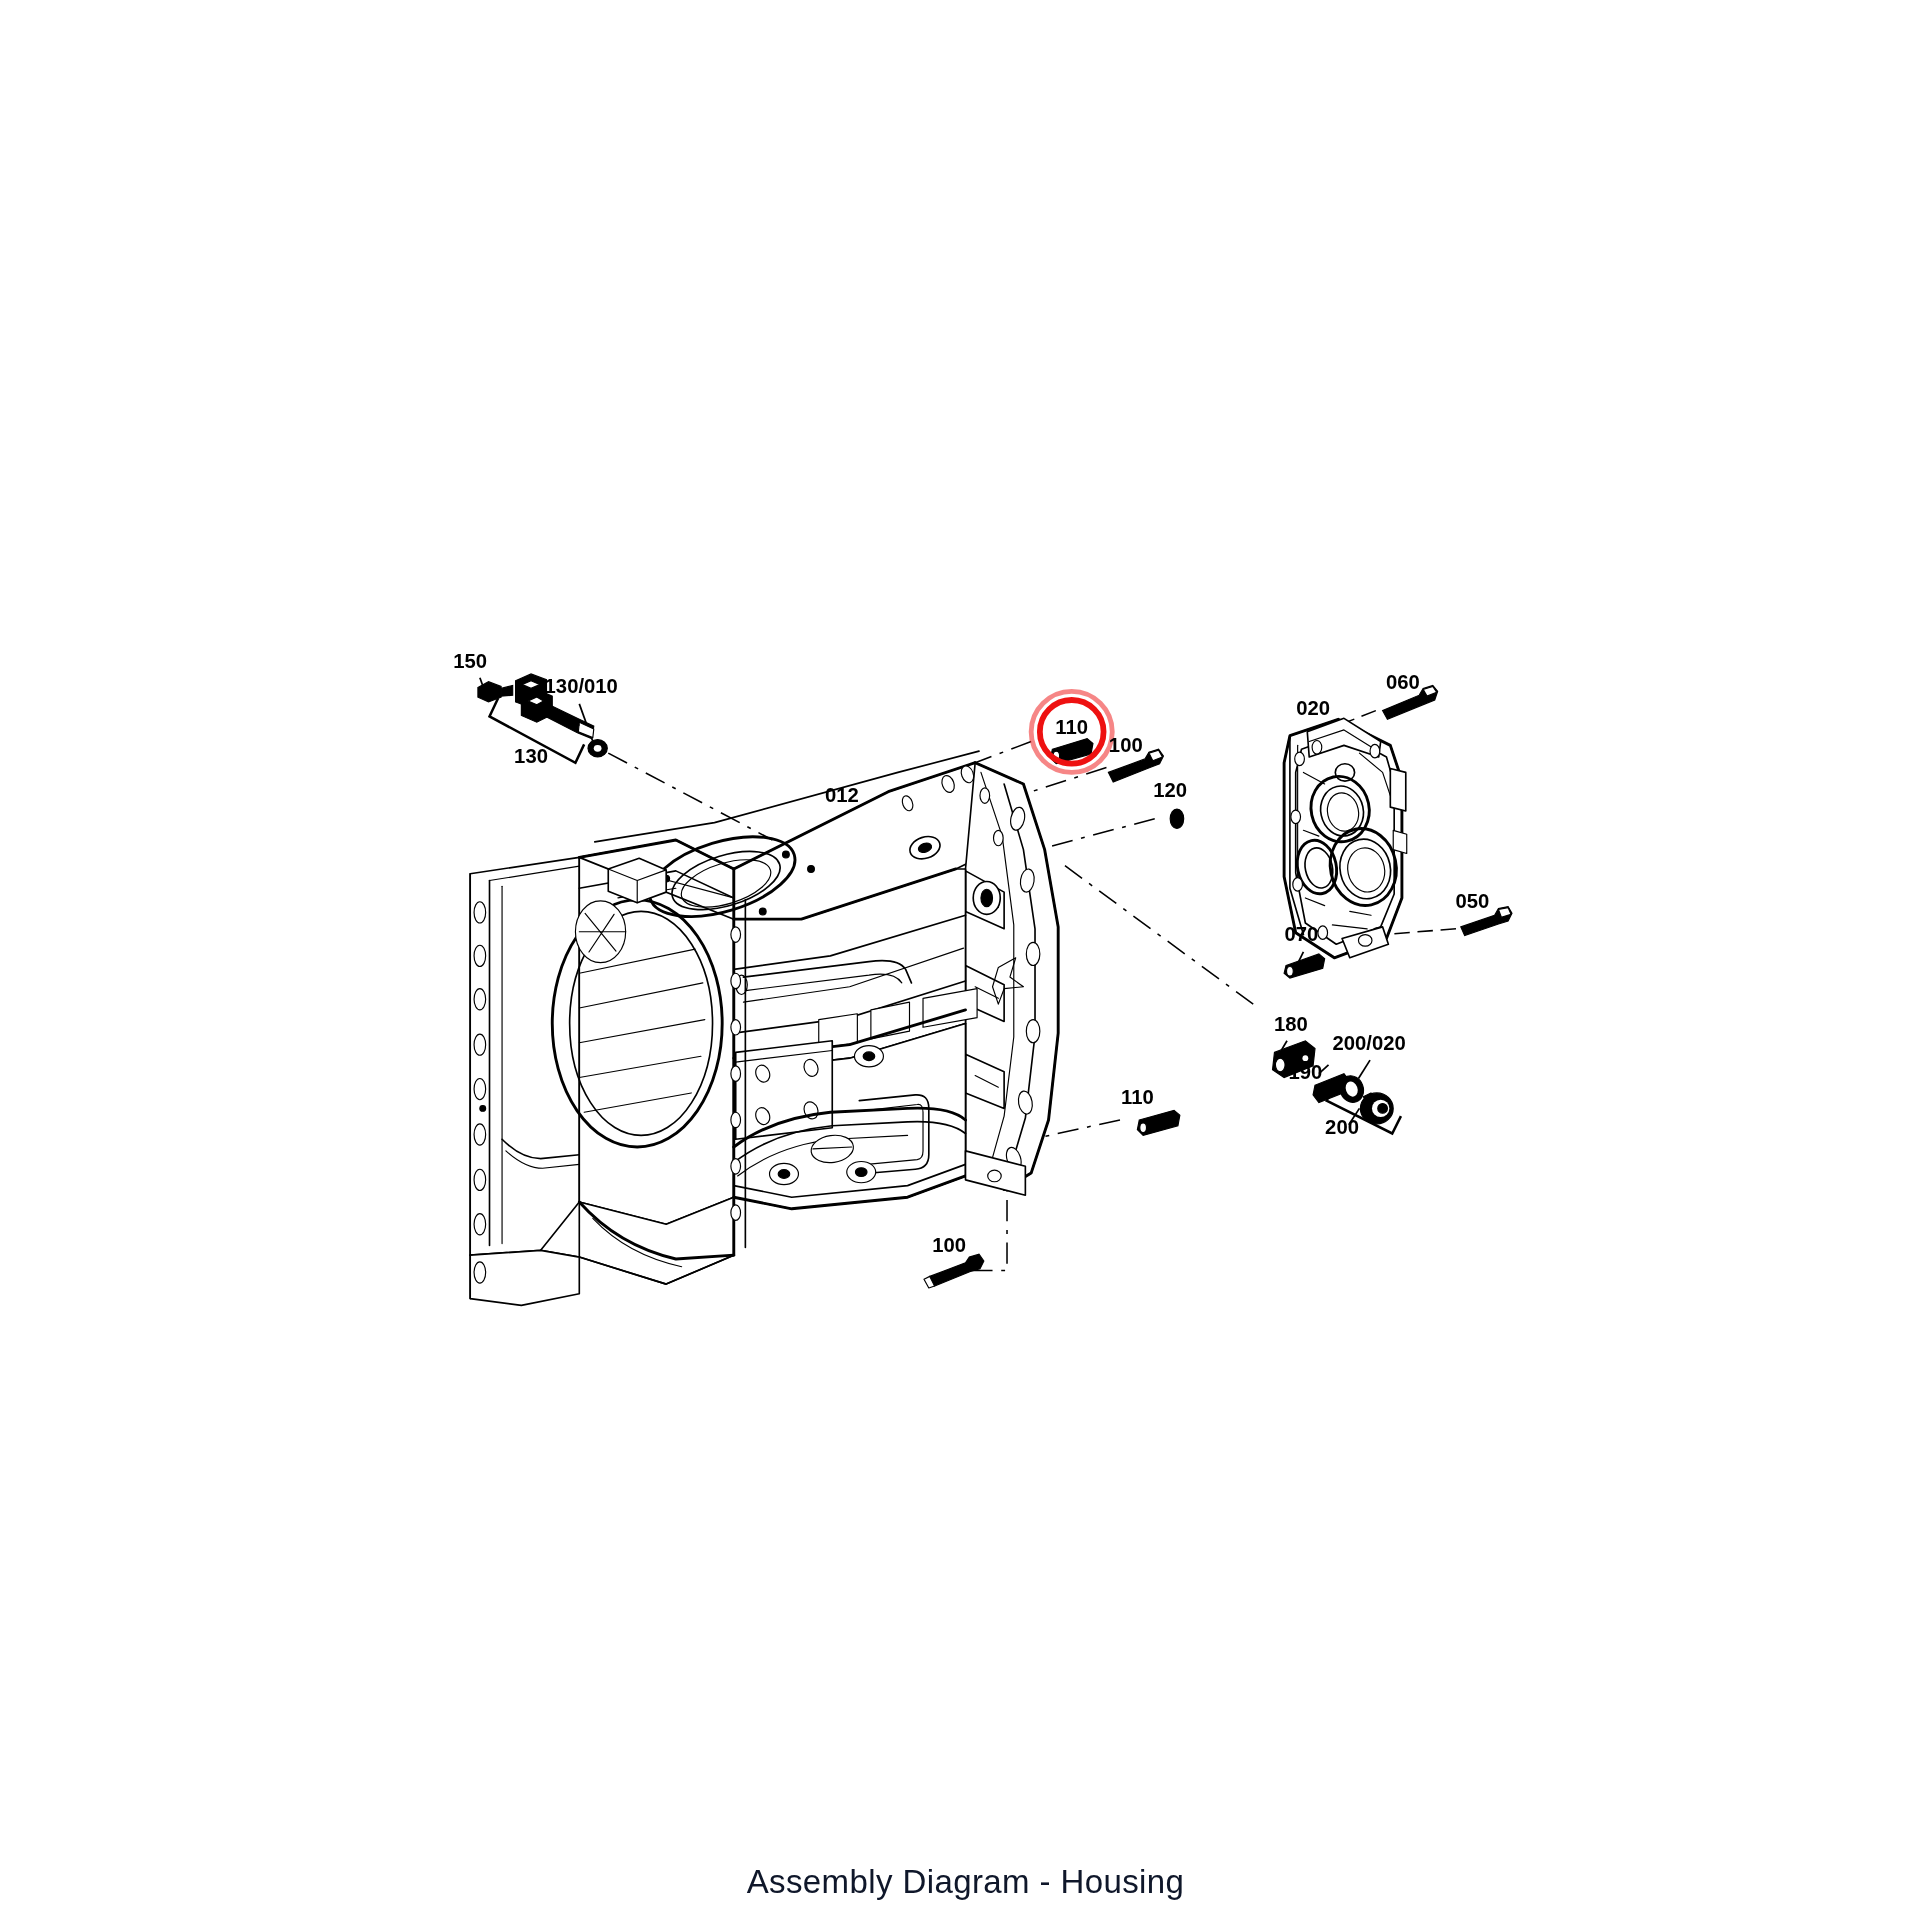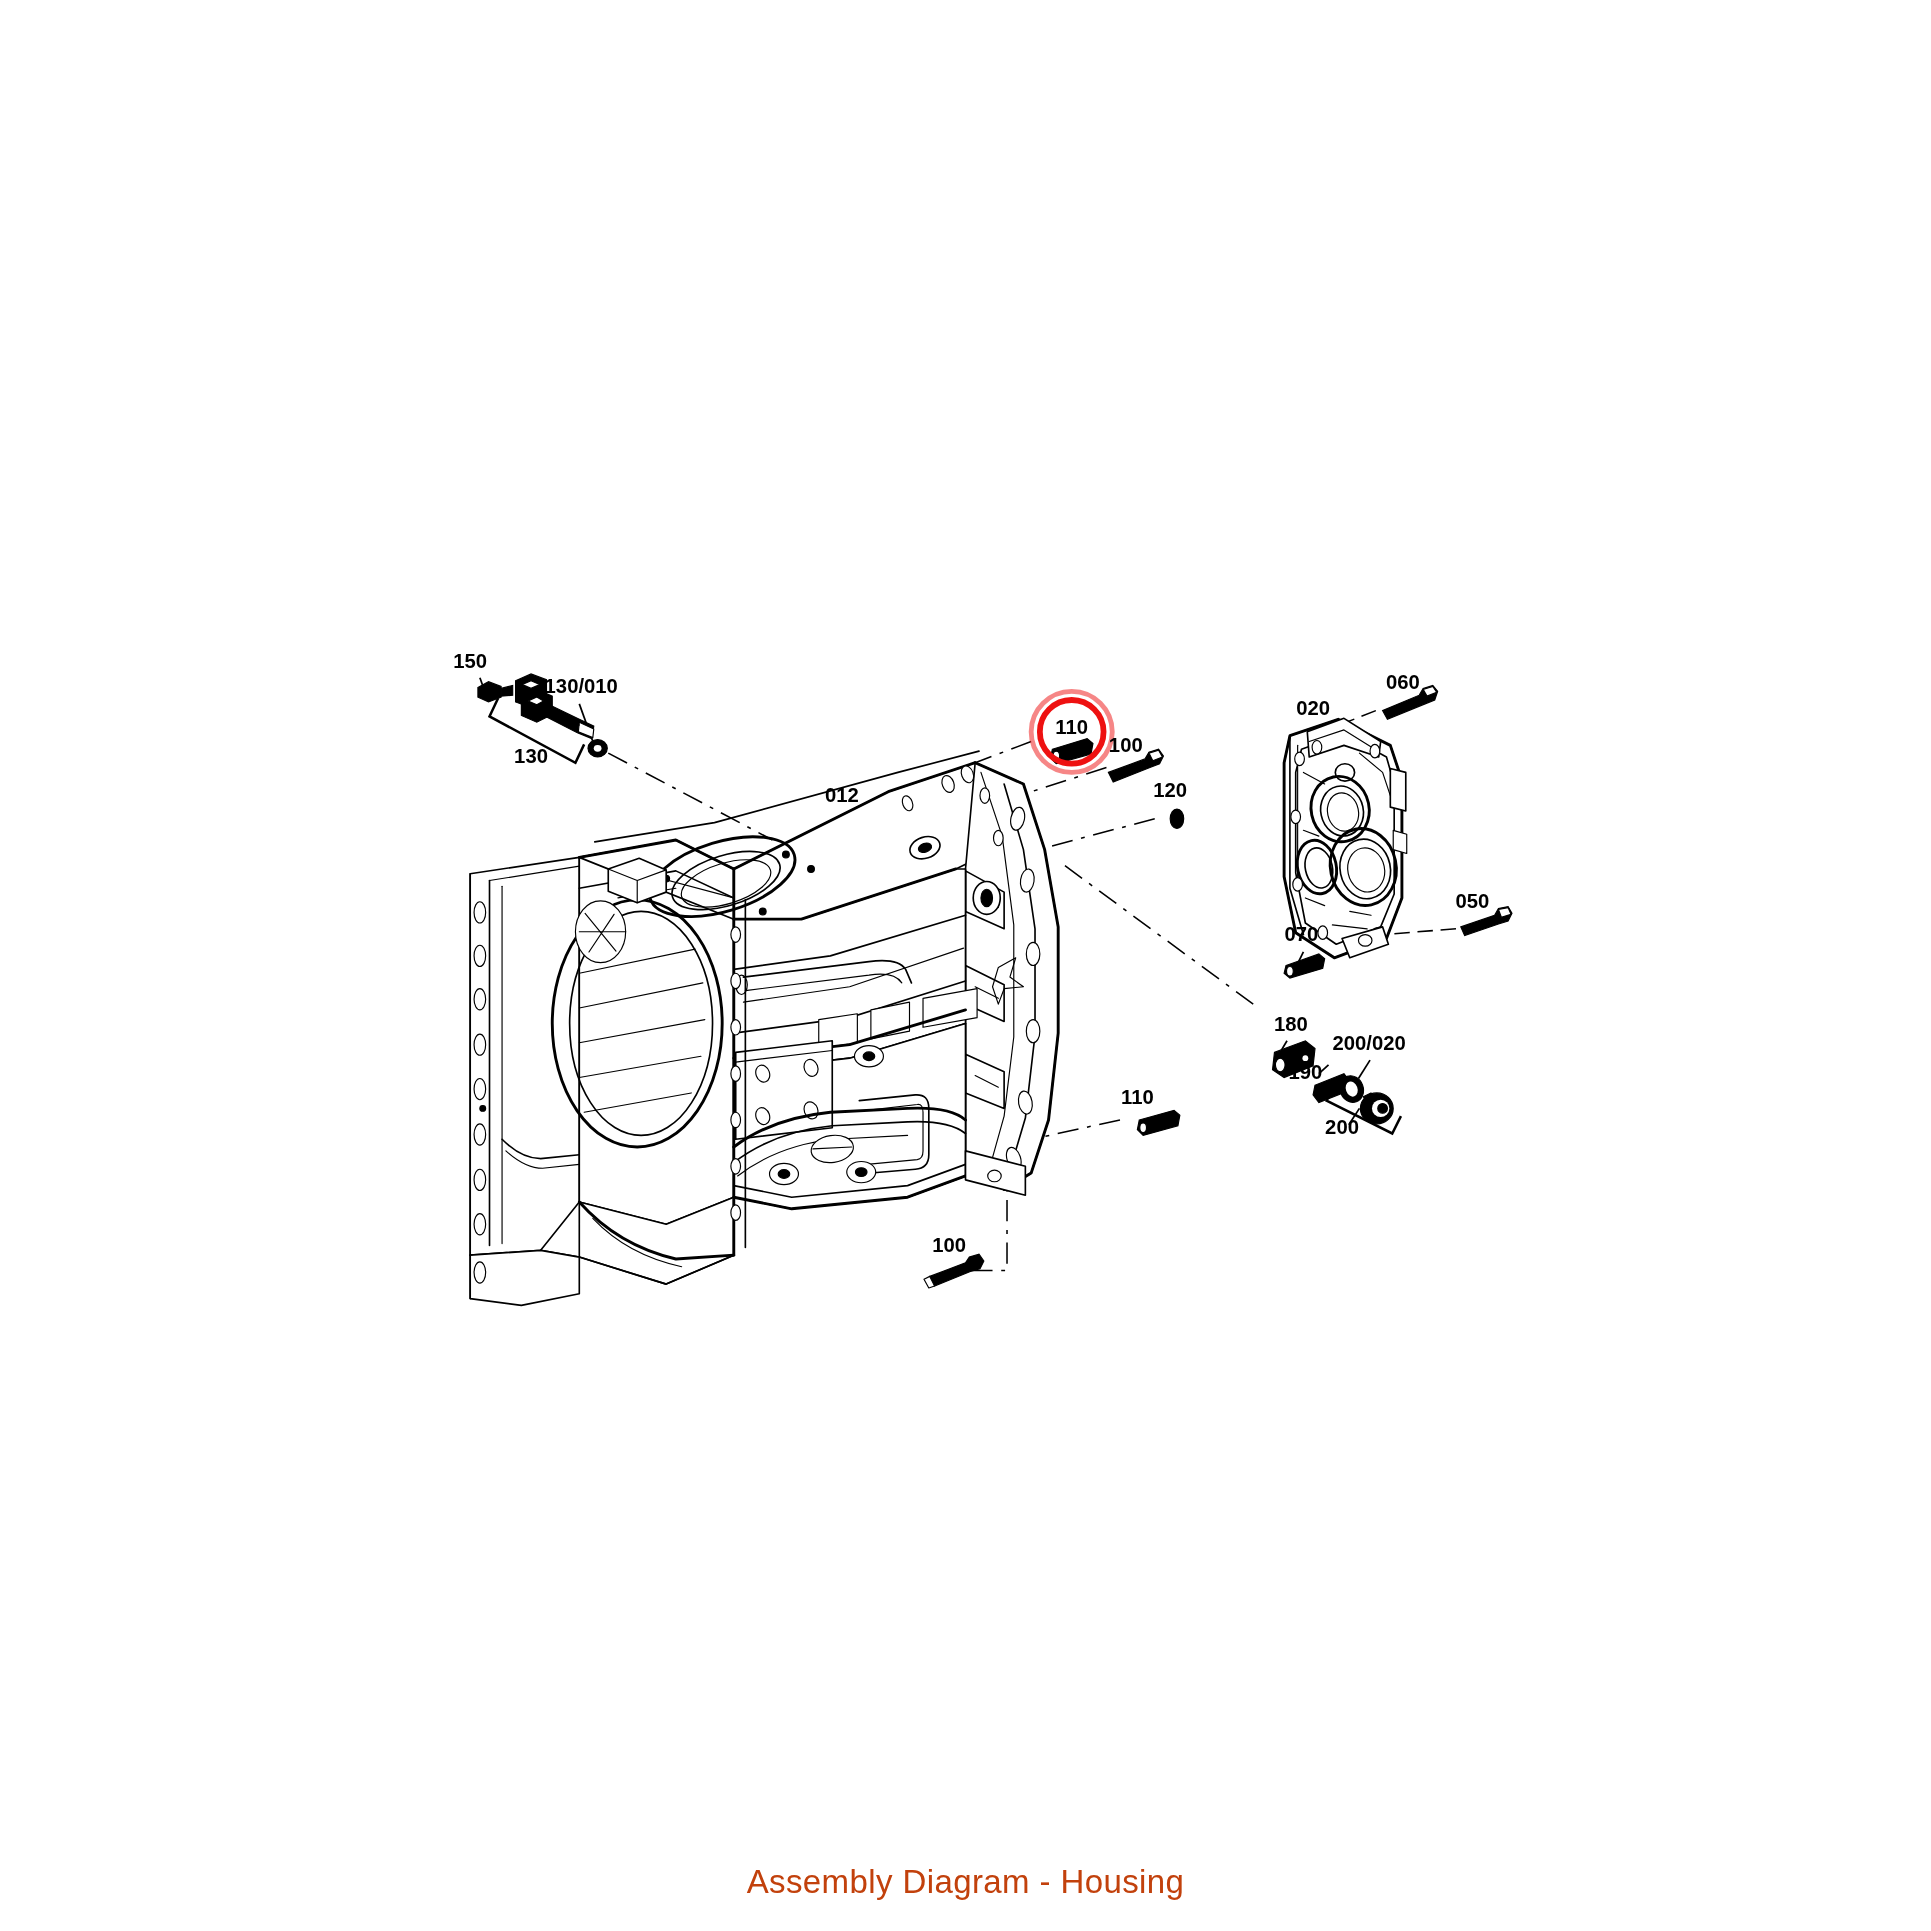--- a/index.html
+++ b/index.html
@@ -28,21 +28,21 @@
     display: block;
   }
   .caption {
     position: absolute;
     left: 0;
     top: 1863px;
     width: 1931px;
     text-align: center;
     font-family: "Liberation Sans", sans-serif;
     font-size: 33px;
-    color: #c2410c;
+    color: #0f172a;
     letter-spacing: 0.4px;
     user-select: none;
   }
   
   .ln    { fill: none; stroke: #000000; stroke-width: 1.7; stroke-linejoin: round; stroke-linecap: round; }
   .ln-th { fill: none; stroke: #000000; stroke-width: 3.0; stroke-linejoin: round; stroke-linecap: round; }
   .ln-f  { fill: none; stroke: #000000; stroke-width: 1.2; stroke-linejoin: round; stroke-linecap: round; }
   .fillw { fill: #ffffff; stroke: #000000; stroke-width: 1.7; stroke-linejoin: round; }
   .fillw-f { fill: #ffffff; stroke: #000000; stroke-width: 1.2; stroke-linejoin: round; }
   .solid { fill: #000000; stroke: #000000; stroke-width: 1.2; }

